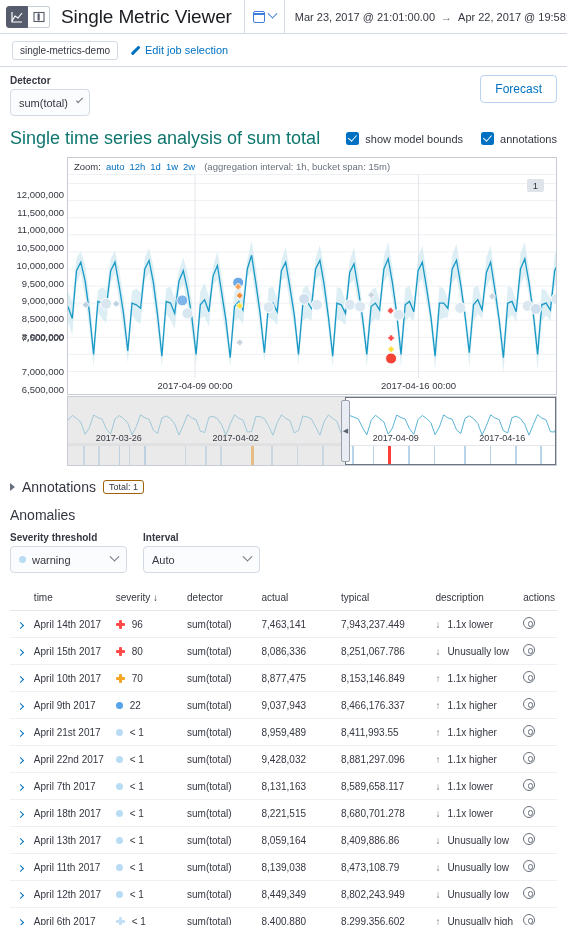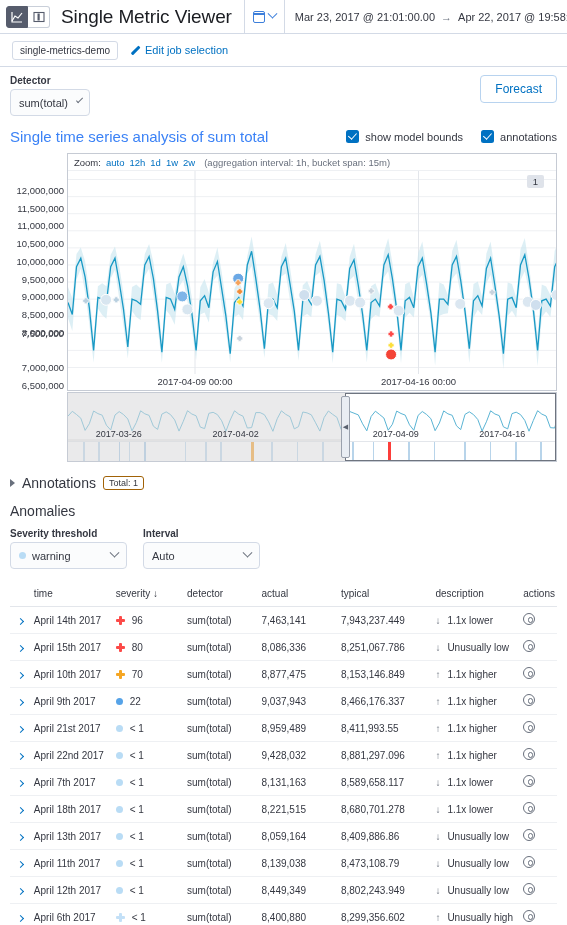--- a/index.html
+++ b/index.html
@@ -87,21 +87,21 @@
   #detector-select{ width:76px; }
   .forecast-btn{
     border:1px solid #b8d3ef; border-radius:4px; background:#fff;
     color:#0071c2; font-size:12px; padding:6px 14px; cursor:pointer;
   }
 
   .row-title{
     display:flex; align-items:center; justify-content:space-between;
     margin-top:12px;
   }
-  .chart-title{ font-size:15px; color:#3b82f6; }
+  .chart-title{ font-size:18px; color:#0f766e; }
   .checks{ display:flex; align-items:center; gap:18px; }
   .chk{ display:flex; align-items:center; gap:6px; font-size:11px; color:#343741; }
   .cb{
     width:13px; height:13px; border-radius:2.5px; background:#0071c2;
     position:relative; flex:none;
   }
   .cb:after{
     content:""; position:absolute; left:4px; top:1px; width:3.5px; height:7px;
     border:solid #fff; border-width:0 1.7px 1.7px 0; transform:rotate(42deg);
   }

